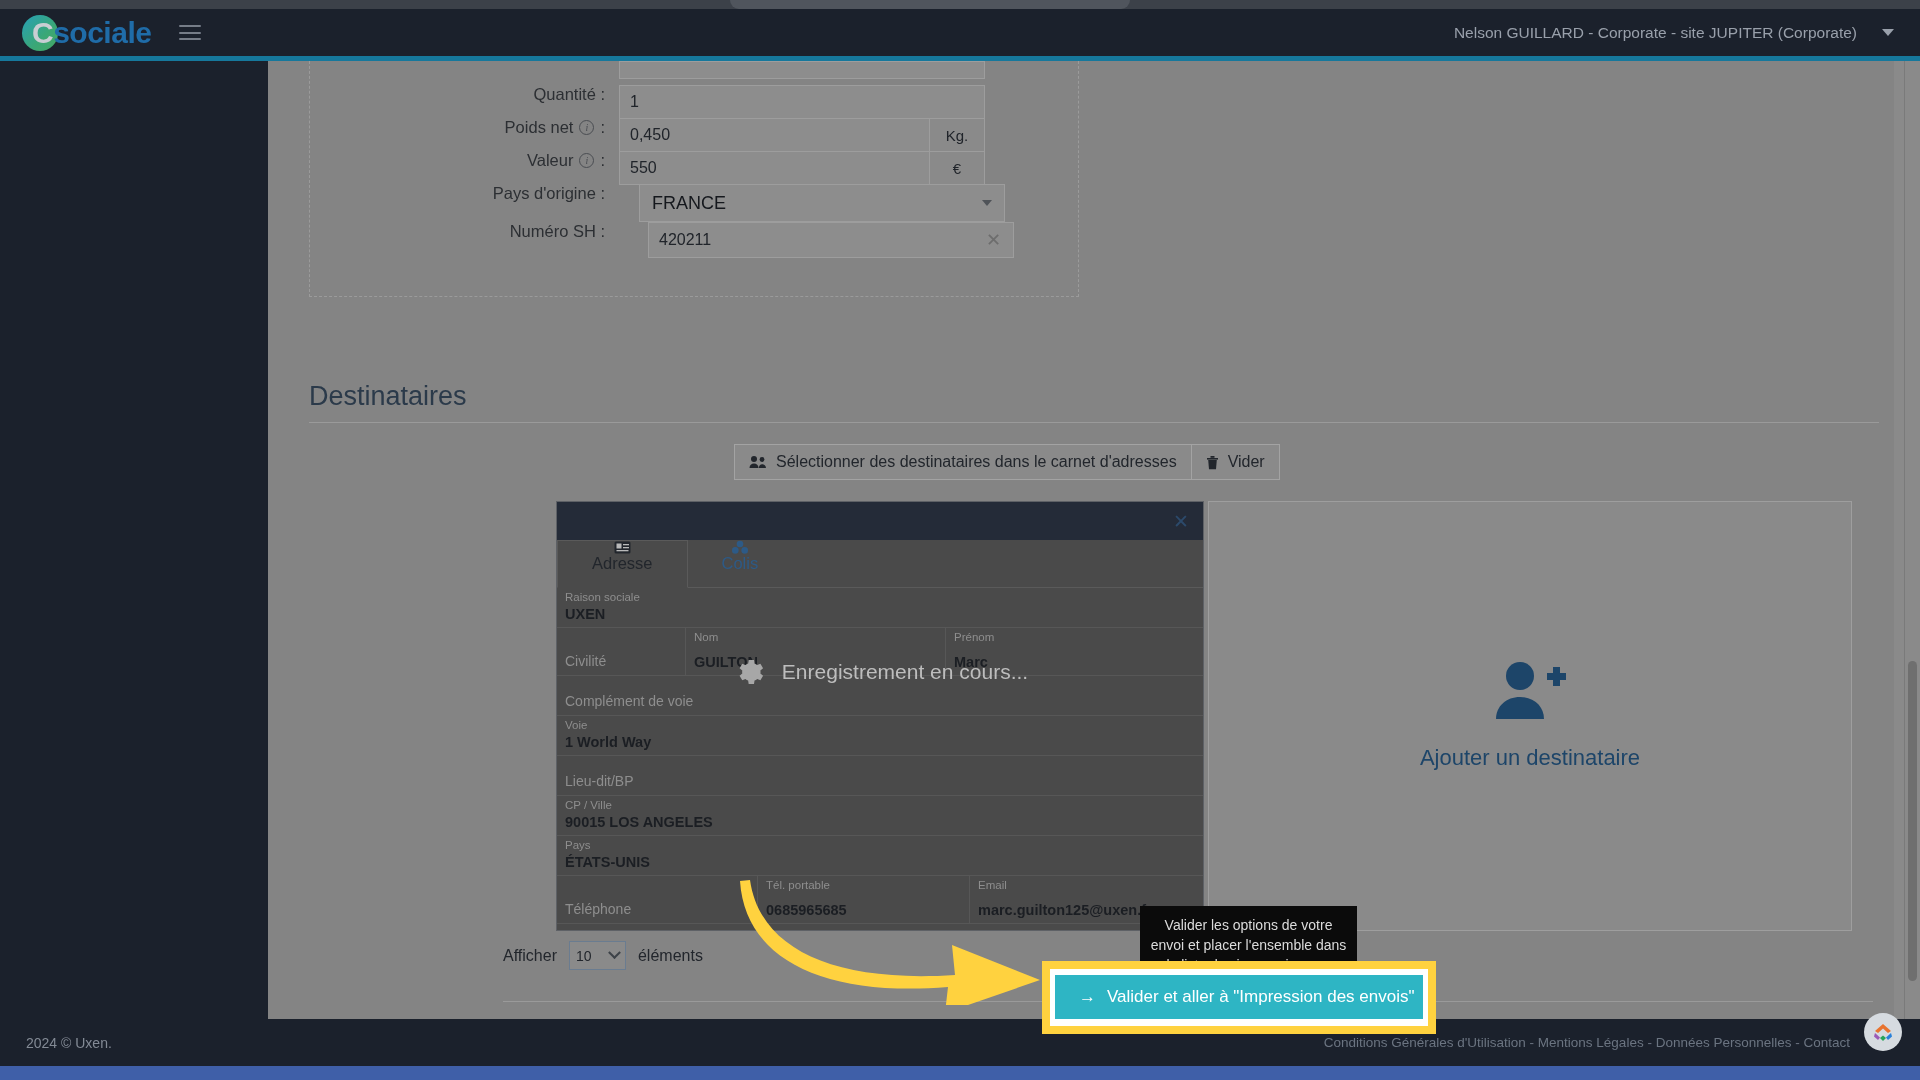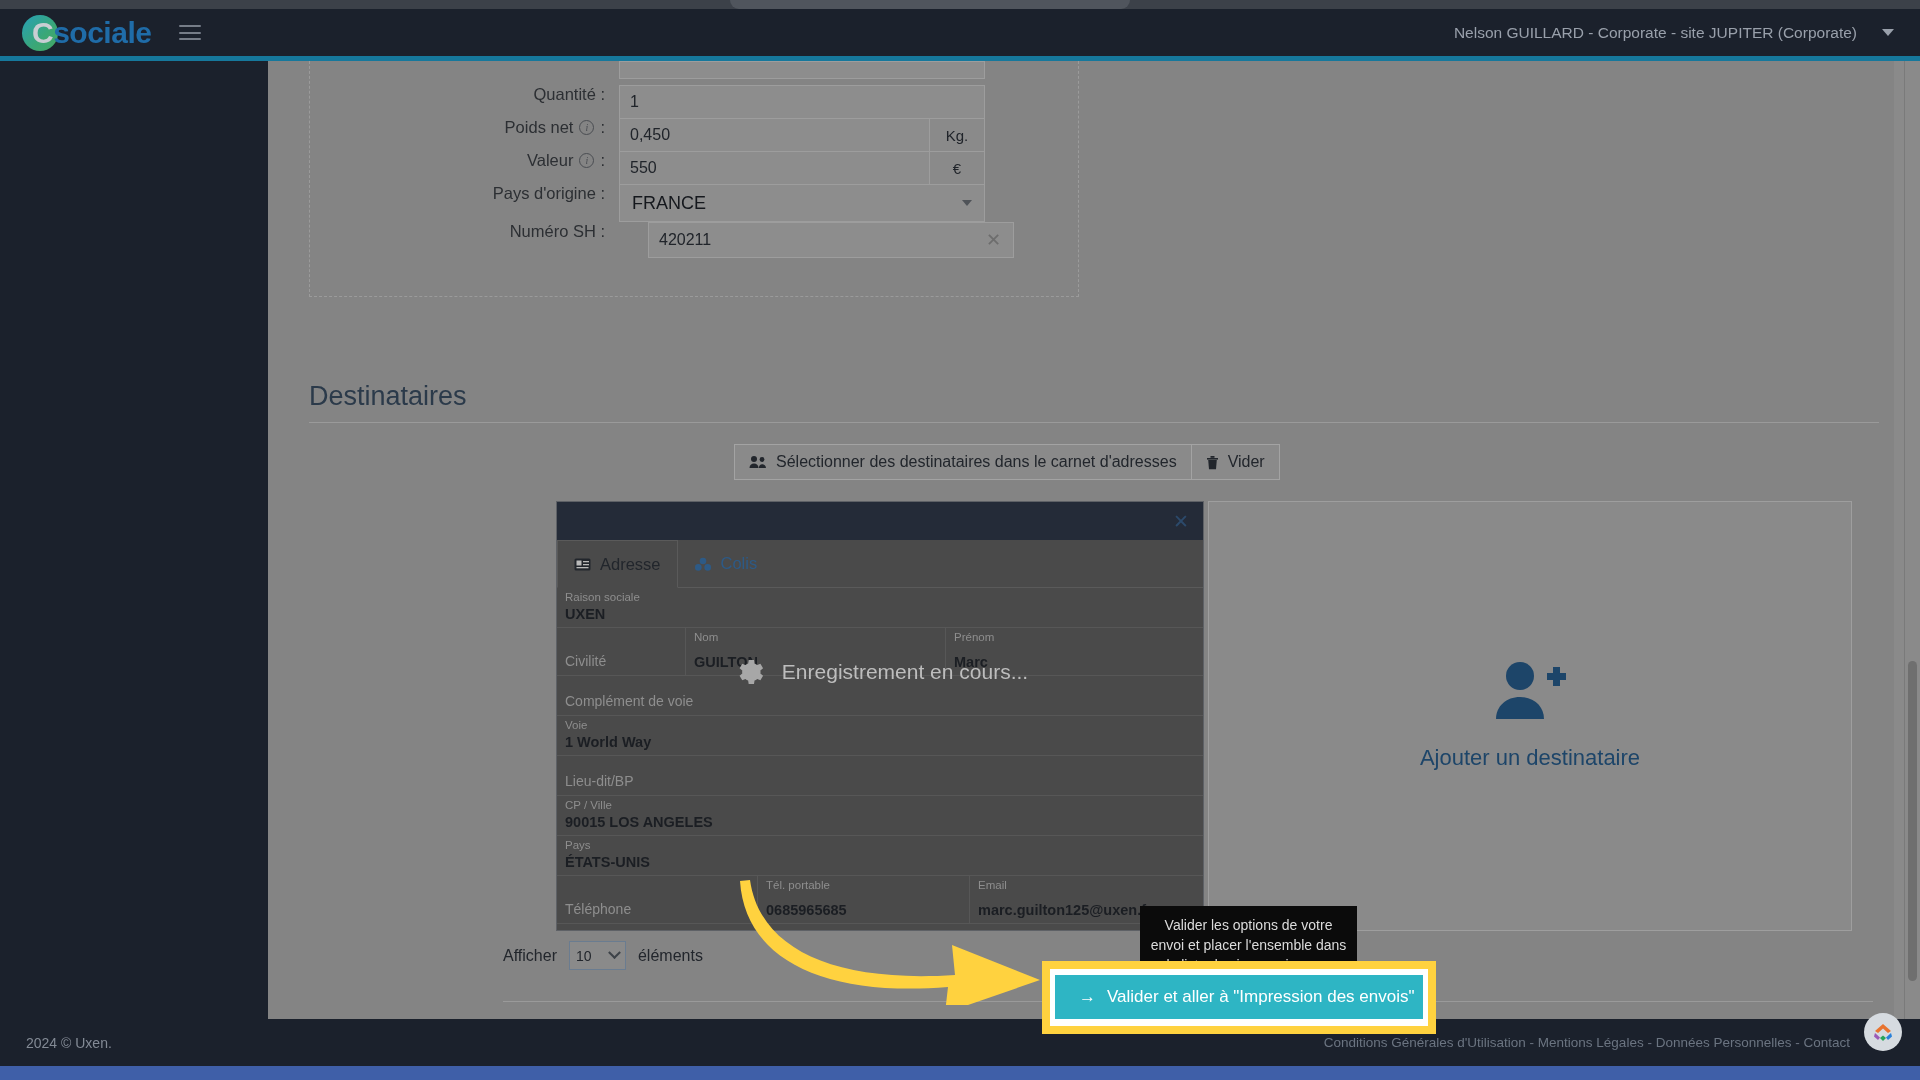--- a/index.html
+++ b/index.html
@@ -147,22 +147,22 @@
     border: 1px solid #5e6166; position: relative; overflow: hidden;
   }
   .recip-card-header {
     height: 38px; background: #242b38; position: relative;
   }
   .recip-card-header .close-x {
     position: absolute; right: 14px; top: 8px; color: #2c4a6b; font-size: 19px; cursor: pointer;
   }
   .tabs { display: flex; height: 48px; border-bottom: 1px solid #5a5a5a; }
   .tab {
-    display: flex; align-items: center; gap: 9px; padding: 0 16px;
-    font-size: 16.5px; color: #2e3238; cursor: pointer;
+    display: flex; align-items: center; padding: 0 34px;
+    font-size: 16.5px; color: #2e3238; cursor: pointer; flex-direction: column;
   }
   .tab.active {
     background: #4a4a4a; border: 1px solid #5a5a5a; border-bottom: 1px solid #4a4a4a;
     margin-bottom: -1px; color: #22262c;
   }
   .tab.inactive { color: #2d5a86; }
 
   .addr-body { padding: 0; position: relative; }
   .addr-line {
     border-bottom: 1px solid #575757; position: relative; height: 40px;
@@ -340,21 +340,21 @@
       <span>Valeur</span>
       <span class="info-icon">i</span>
       <span>:</span>
     </div>
     <div class="input-group">
       <div class="field-input">550</div>
       <div class="input-suffix">€</div>
     </div>
   </div>
 
-  <div class="field-row" style="left:41px; top:123px;">
+  <div class="field-row" style="left:41px; top:123px;gap:20px;">
     <div class="field-label">Pays d'origine :</div>
     <div class="select-box">
       <span>FRANCE</span>
       <span class="arrow"></span>
     </div>
   </div>
 
   <div class="field-row" style="left:41px; top:161px;">
     <div class="field-label">Numéro SH :</div>
     <div class="field-input" style="position:relative; height:36px;margin-left:29px;">

